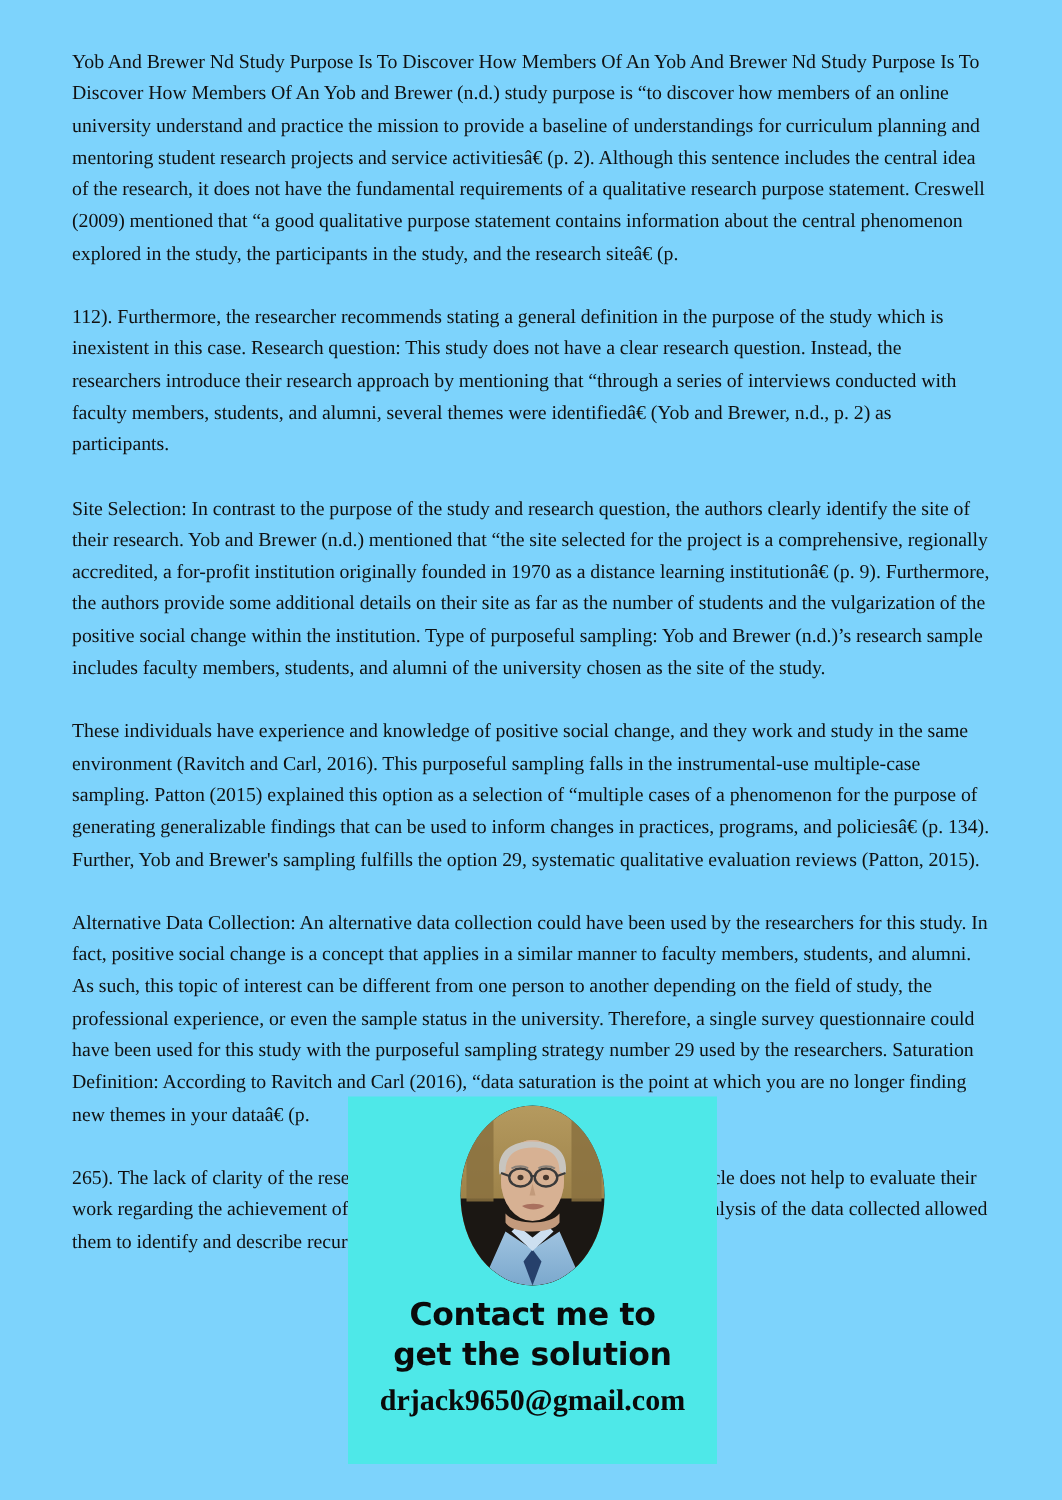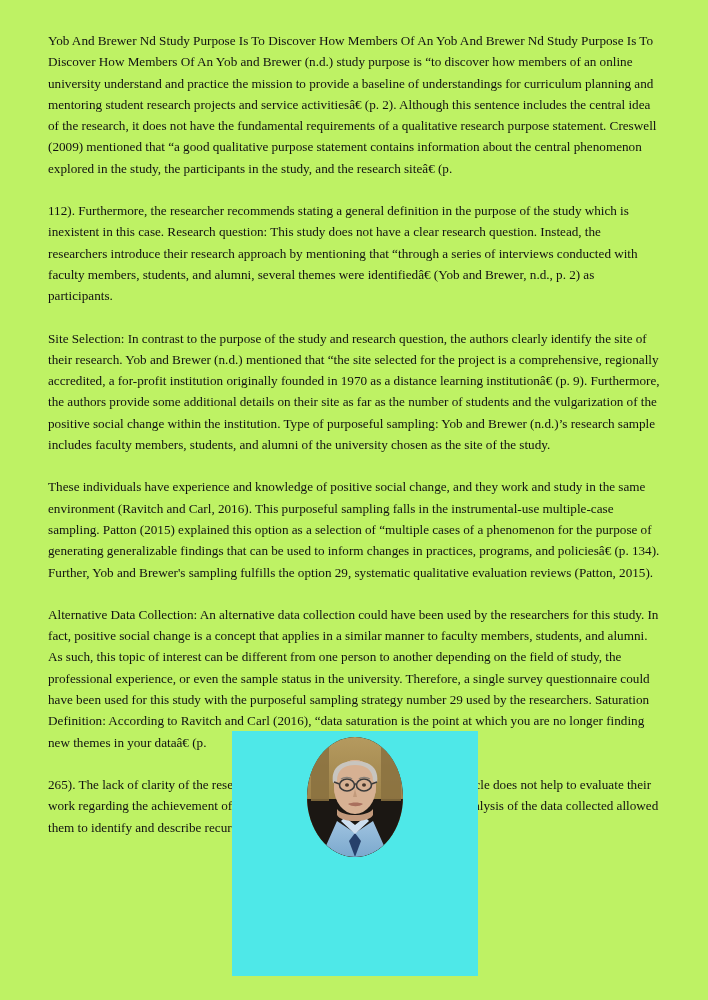--- a/index.html
+++ b/index.html
@@ -9,21 +9,21 @@
     background: #ffffff;
   }
   body {
     font-family: "Liberation Serif", "DejaVu Serif", serif;
     color: #000000;
   }
   #page {
     position: relative;
     width: 708px;
     height: 1000px;
-    background: #bef264;
+    background: #7dd3fc;
     overflow: hidden;
     box-sizing: border-box;
   }
   #doc-body {
     position: absolute;
     left: 48px;
     top: 30px;
     width: 612px;
     font-size: 13.2px;
     line-height: 21.3px;
@@ -157,16 +157,21 @@
           <ellipse cx="40" cy="48" rx="2" ry="1.8" fill="#46362b"></ellipse>
           <ellipse cx="57" cy="48" rx="2" ry="1.8" fill="#46362b"></ellipse>
           <path d="M34 42 C37 40, 43 40, 45 42" stroke="#8b8279" stroke-width="1.4" fill="none"></path>
           <path d="M52 42 C54 40, 60 40, 63 42" stroke="#8b8279" stroke-width="1.4" fill="none"></path>
           <path d="M48 52 L46 60 L50 60 Z" fill="#c29a7b"></path>
           <path d="M41 67 C45 65, 52 65, 56 67 C52 70, 45 70, 41 67 Z" fill="#a9705e"></path>
         </g>
       </svg>
     </div>
 
+    <div id="promo-lines">
+      <div class="promo-line">Contact me to</div>
+      <div class="promo-line">get the solution</div>
+      <div id="promo-email">drjack9650@gmail.com</div>
+    </div>
 
   </div>
 
 </div>
 
 </body></html>

